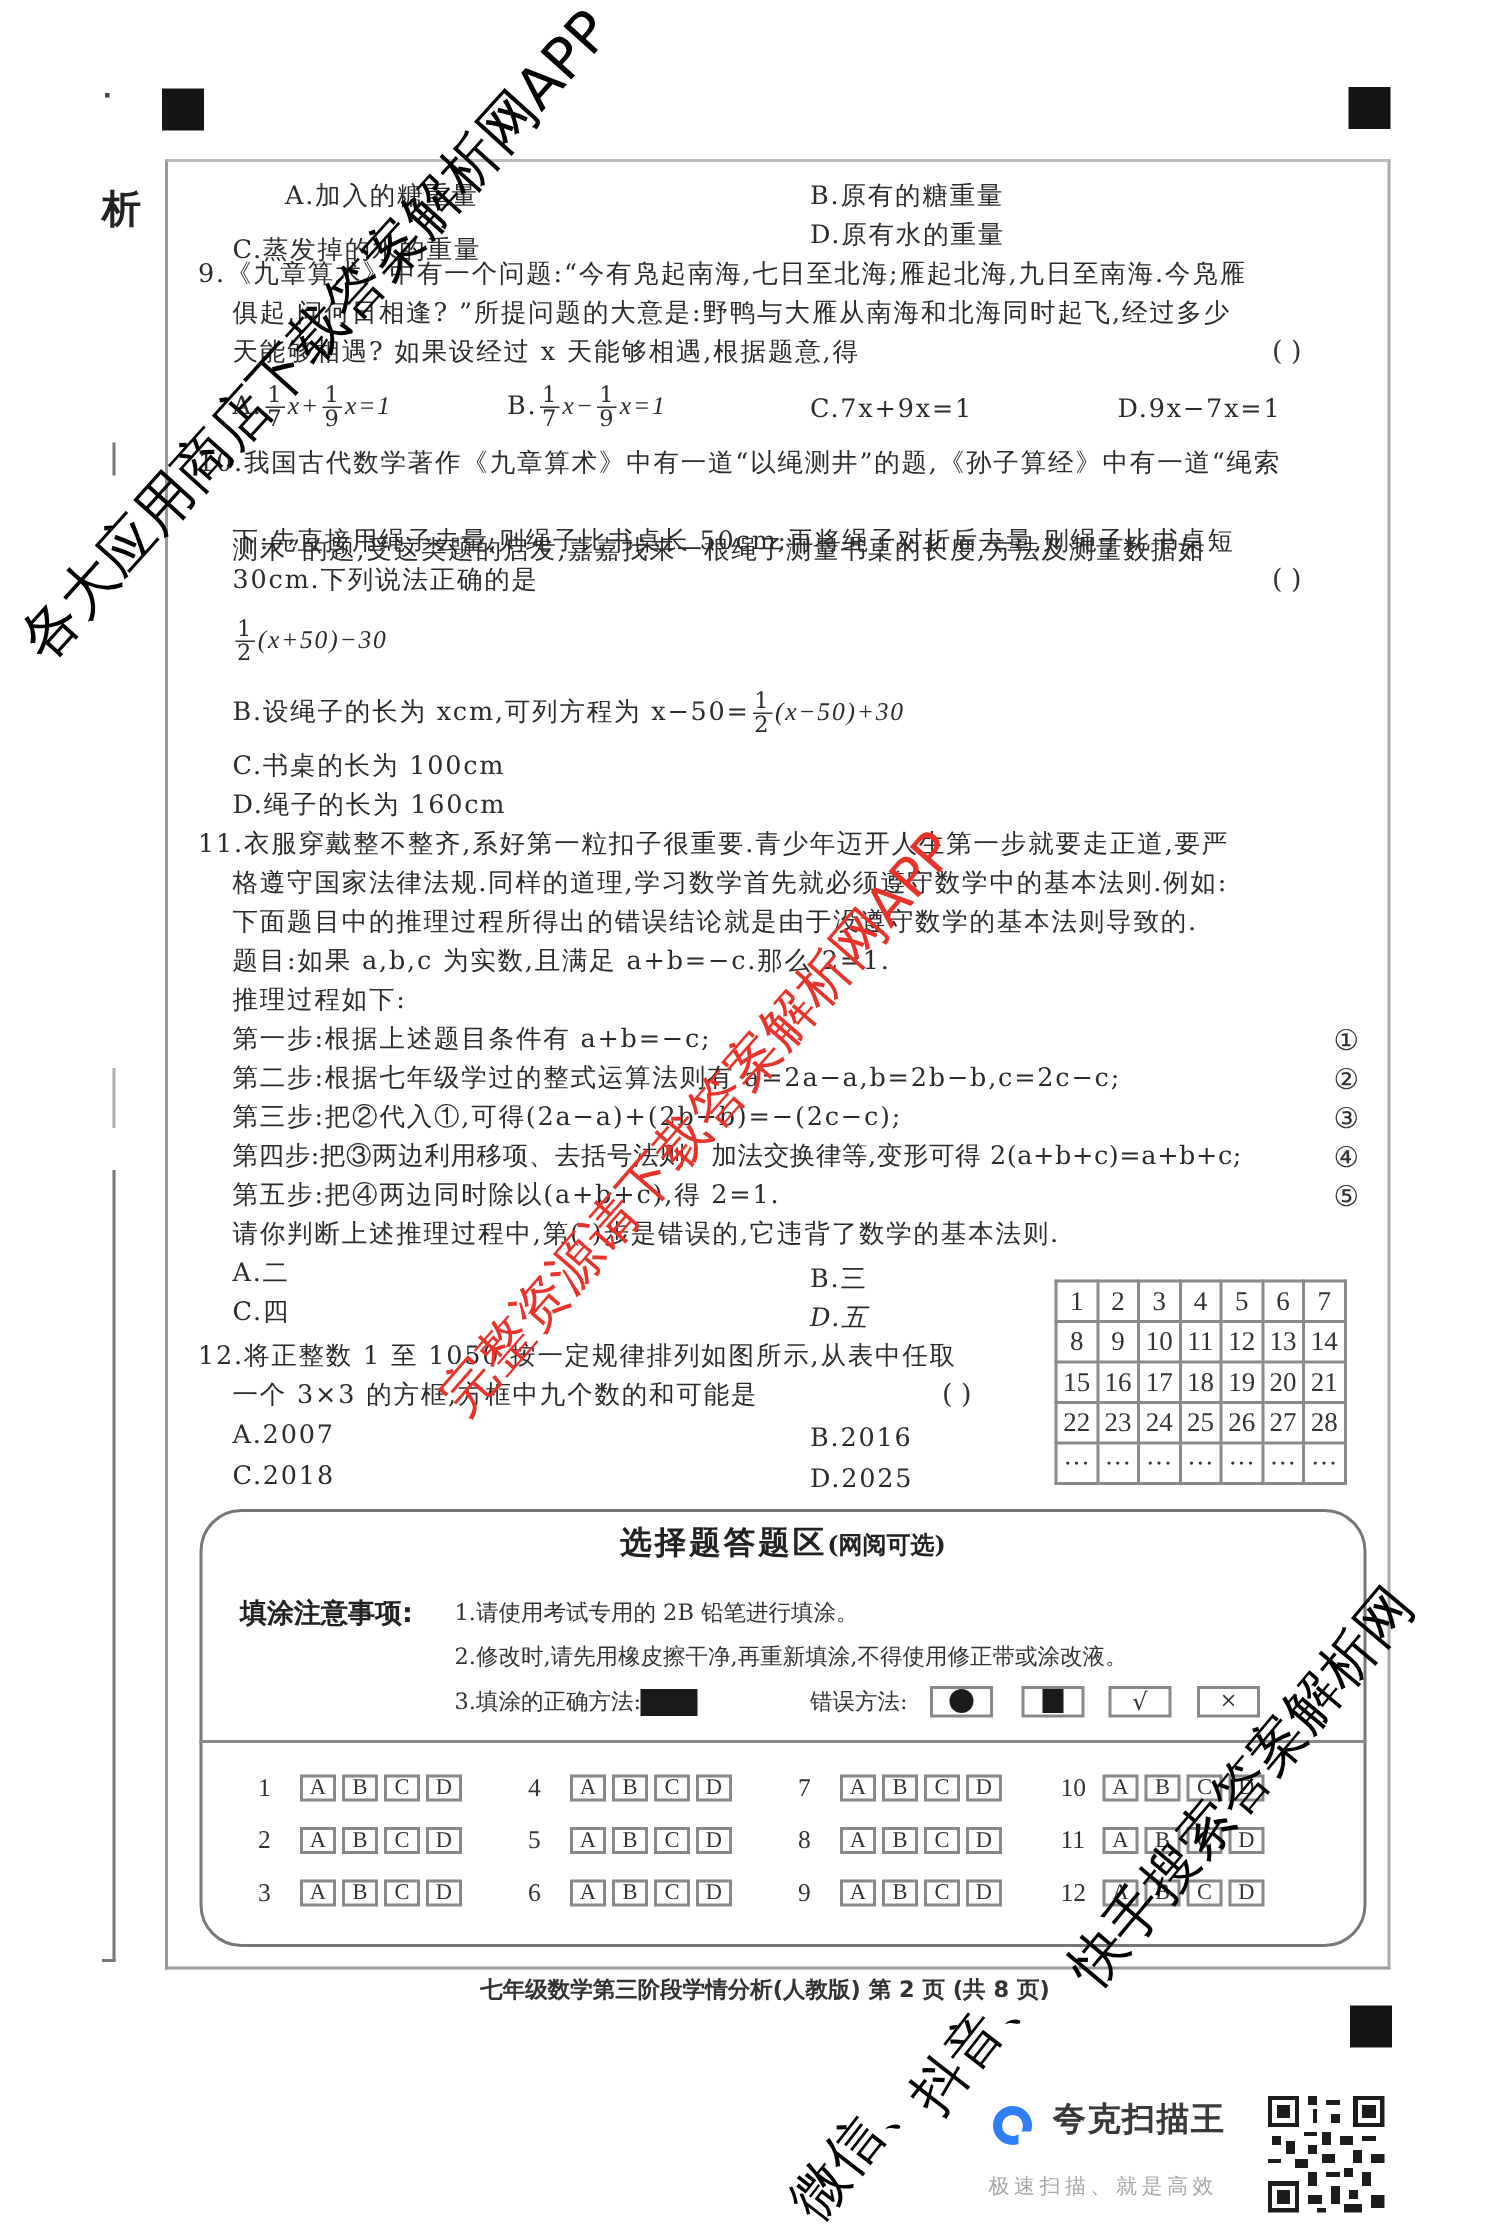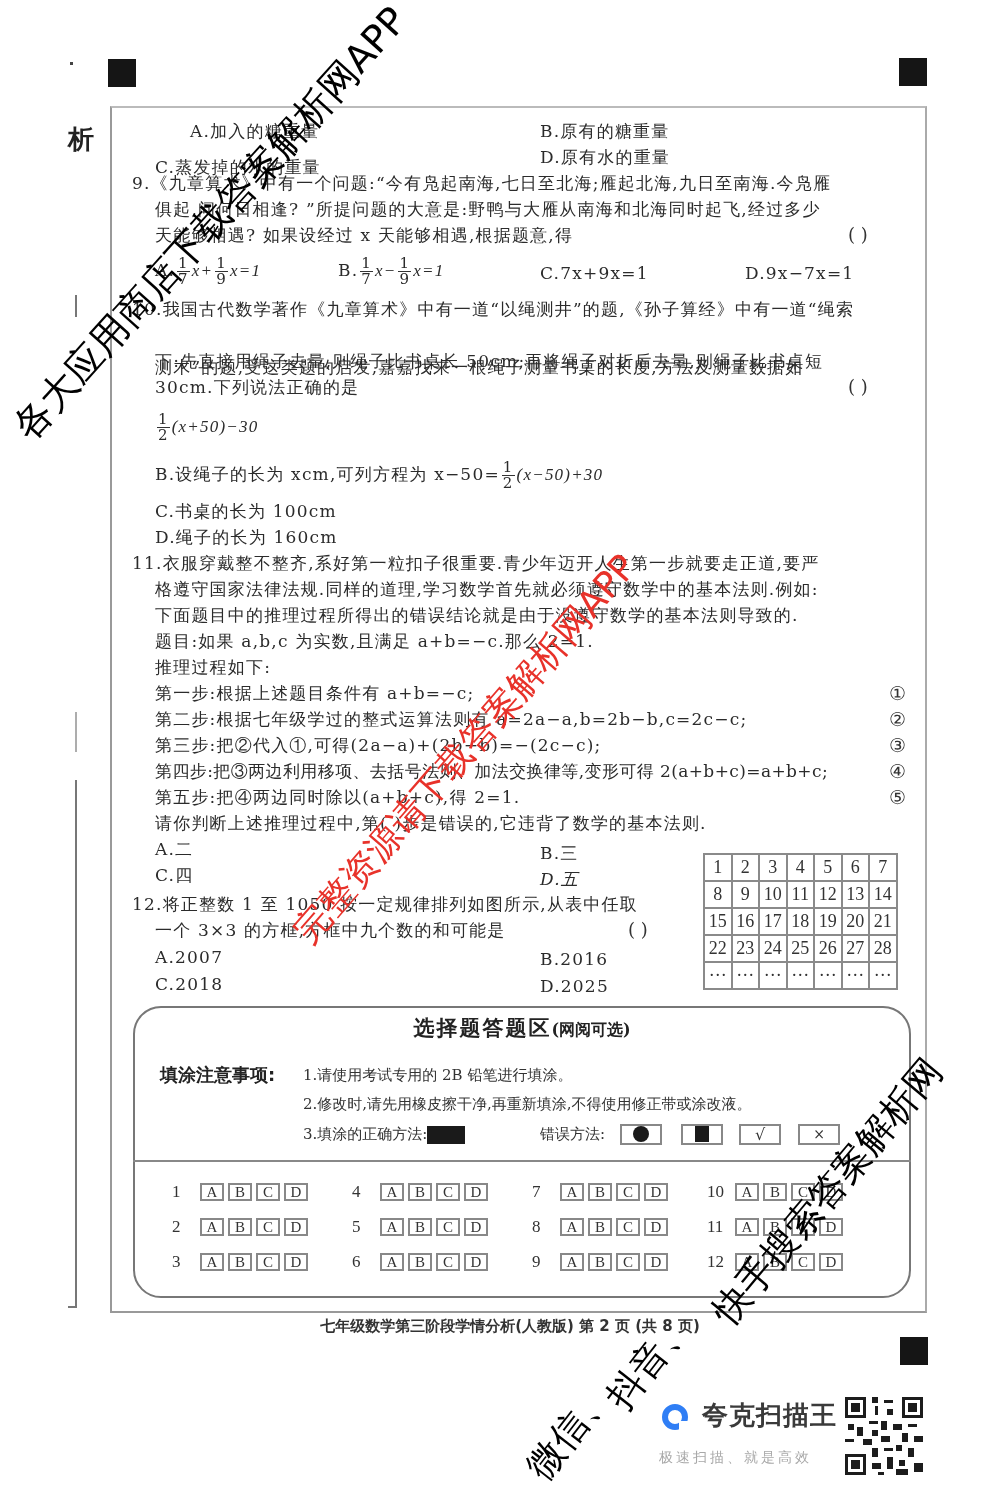--- a/index.html
+++ b/index.html
@@ -45,21 +45,21 @@
   .footer { position: absolute; left: 0; top: 1317px; width: 1020px; text-align: center; font-size: 15px; font-weight: bold; color: #333; font-family: "DejaVu Sans", sans-serif; }
 
   
   .wm { position: absolute; white-space: nowrap; font-family: "DejaVu Sans", sans-serif; transform-origin: left bottom; }
   .wm-black { color: #000; font-size: 38px; }
   .wm-red { color: #e8322a; font-size: 38px; }
 
   
   .brand-icon { position: absolute; left: 662px; top: 1404px; width: 26px; height: 26px; border-radius: 50%; border: 6px solid #2f7ef5; }
   .brand-icon::after { content: ""; position: absolute; right: -6px; bottom: -6px; width: 9px; height: 9px; background: #fff; }
-  .brand-name { position: absolute; left: 702px; top: 1398px; font-size: 26px; font-weight: bold; color: #3a3a3a; font-family: "DejaVu Sans", sans-serif; letter-spacing: 1px; }
+  .brand-name { position: absolute; left: 702px; top: 1398px; font-size: 22px; font-weight: bold; color: #3a3a3a; font-family: "DejaVu Sans", sans-serif; letter-spacing: 1px; }
   .brand-slogan { position: absolute; left: 659px; top: 1449px; font-size: 14px; color: #a8a8a8; font-family: "DejaVu Sans", sans-serif; letter-spacing: 3px; }
   .qr { position: absolute; left: 845px; top: 1397px; width: 78px; height: 78px; }
 </style>
 </head>
 <body>
 
 <div class="reg-mark" style="left:108px;top:59px;width:28px;height:28px;"></div>
 <div class="reg-mark" style="left:899px;top:58px;width:28px;height:28px;"></div>
 <div class="reg-mark" style="left:900px;top:1337px;width:28px;height:28px;"></div>
 <div class="side-dot"></div>

